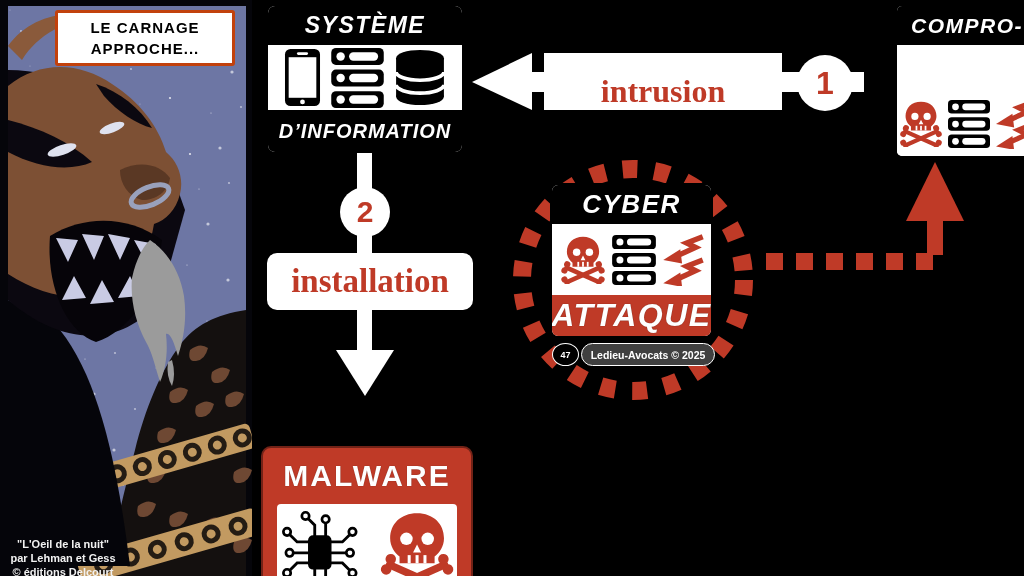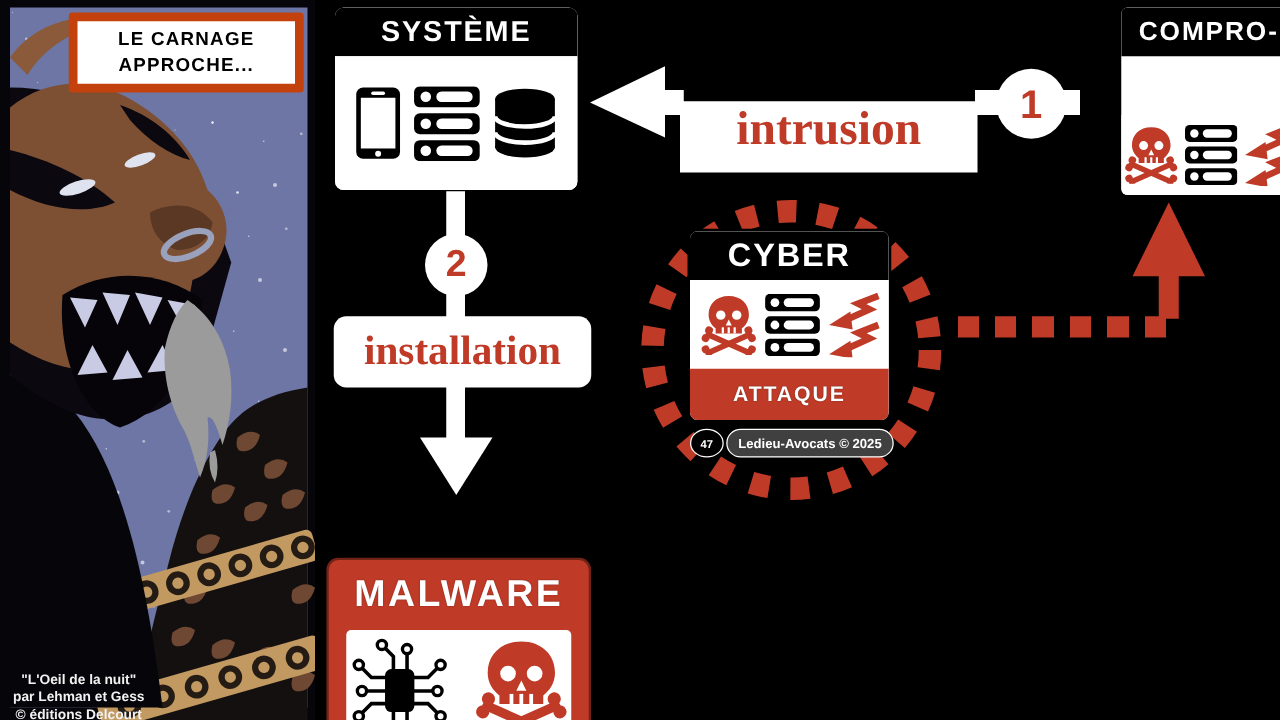--- a/index.html
+++ b/index.html
@@ -2,35 +2,35 @@
 <html><head>
 <meta charset="utf-8">
 <style>
   html,body{margin:0;padding:0;background:#000;}
   #stage{position:relative;width:1024px;height:576px;background:#000;overflow:hidden;
          font-family:"Liberation Sans",sans-serif;}
   
   .wbox{position:absolute;background:#fff;border:3px solid #000;border-radius:10px;
         overflow:hidden;display:flex;flex-direction:column;box-sizing:border-box;}
   .band{display:flex;align-items:center;justify-content:center;font-weight:700;
-        color:#fff;letter-spacing:1.5px;text-shadow:0 0 1px rgba(0,0,0,.55);}
+        color:#fff;letter-spacing:1.5px;text-shadow:0 0 1px rgba(0,0,0,.55);font-style:italic;}
   .band.black{background:#000;}
   .band.red{background:#bf3a27;}
   .iconrow{flex:1;display:flex;align-items:center;justify-content:center;gap:10px;background:#fff;}
   
   .wseg{position:absolute;background:#fff;}
   .numcircle{position:absolute;background:#fff;border-radius:50%;display:flex;
              align-items:center;justify-content:center;color:#bf3a27;font-weight:700;}
   .serifred{color:#bf3a27;font-family:"Liberation Serif",serif;font-weight:700;}
   
   #intrusion-head{position:absolute;left:472px;top:53px;width:0;height:0;
       border-top:29px solid transparent;border-bottom:28px solid transparent;
       border-right:60px solid #fff;}
   #intrusion-shaft{position:absolute;left:544px;top:53px;width:238px;height:57px;background:#fff;
-      display:flex;align-items:flex-start;justify-content:center;font-size:38px;margin-top:28px;}
+      display:flex;align-items:flex-end;justify-content:center;font-size:32px;}
   
   #down-head{position:absolute;left:336px;top:350px;width:0;height:0;
       border-left:29px solid transparent;border-right:29px solid transparent;
       border-top:46px solid #fff;}
   
   #dot-h{position:absolute;left:766px;top:253px;width:178px;height:17px;
       background:repeating-linear-gradient(90deg,#bf3a27 0 17px,transparent 17px 30px);}
   #dot-stem{position:absolute;left:927px;top:220px;width:16px;height:35px;background:#bf3a27;}
   #up-head{position:absolute;left:906px;top:162px;width:0;height:0;
       border-left:29px solid transparent;border-right:29px solid transparent;
@@ -41,21 +41,21 @@
   #malware-box{position:absolute;left:261px;top:398px;width:212px;height:172px;
       background:#bf3a27;border:2px solid rgba(0,0,0,.4);border-radius:10px;box-sizing:border-box;
       display:flex;flex-direction:column;overflow:hidden;margin-top:48px;}
   #malware-title{height:56px;display:flex;align-items:center;justify-content:center;
       color:#fff;font-weight:700;font-size:30px;letter-spacing:2px;text-shadow:0 0 1px rgba(0,0,0,.5);}
   #malware-panel{margin:0 14px;height:96px;background:#fff;border-radius:4px;
       display:flex;align-items:center;justify-content:center;gap:16px;}
   
   #comic{position:absolute;left:0;top:0;width:252px;height:576px;}
   #speech-bubble{position:absolute;left:55px;top:10px;width:170px;height:46px;background:#fff;
-      border:7px solid #c2410c;border-radius:3px;display:flex;align-items:center;justify-content:center;
+      border:3px solid #c2410c;border-radius:3px;display:flex;align-items:center;justify-content:center;
       text-align:center;color:#000;font-weight:700;font-size:15px;letter-spacing:1px;line-height:1.4;
       padding:2px;}
   #comic-credit{position:absolute;left:2px;top:537px;width:122px;text-align:center;color:#f2f2f2;
       font-size:11px;font-weight:700;line-height:1.28;}
   
   #badge-47{position:absolute;left:552px;top:343px;width:25px;height:21px;border:1.5px solid #fff;
       border-radius:50%;background:#000;color:#fff;font-size:9px;font-weight:700;
       display:flex;align-items:center;justify-content:center;}
   #badge-credit{position:absolute;left:581px;top:343px;width:132px;height:21px;border:1.5px solid #fff;
       border-radius:12px;background:#404040;color:#fff;font-size:10.5px;font-weight:700;
@@ -332,20 +332,21 @@
       <svg width="37" height="59">
           <use href="#sym-phone"></use>
         </svg>
       <svg width="53" height="60" style="color:#000">
           <use href="#sym-servers"></use>
         </svg>
       <svg width="52" height="57" style="color:#000">
           <use href="#sym-db"></use>
         </svg>
     </div>
+    <div class="band black" style="height:42px;font-size:20px;letter-spacing:1px;">D’INFORMATION</div>
   </div>
 
   <div class="wseg" style="left:357px;top:153px;width:15px;height:36px;"></div>
   <div class="numcircle" id="circle-2" style="left:340px;top:187px;width:50px;height:50px;font-size:30px;">
     <span>2</span>
   </div>
   <div class="wseg" style="left:357px;top:235px;width:15px;height:20px;"></div>
   <div class="wseg serifred" id="installation-label" style="left:267px;top:253px;width:206px;height:57px;display:flex;align-items:center;justify-content:center;font-size:33px;border-radius:10px;">
     <span>installation</span>
   </div>
@@ -399,21 +400,21 @@
       <svg width="48" height="48" style="color:#bf3a27">
           <use href="#sym-skull"></use>
         </svg>
       <svg width="44" height="50" style="color:#000">
           <use href="#sym-servers"></use>
         </svg>
       <svg width="44" height="52" style="color:#bf3a27">
           <use href="#sym-bolts"></use>
         </svg>
     </div>
-    <div class="band red" style="height:41px;font-size:17px;">ATTAQUE</div>
+    <div class="band red" style="height:41px;font-size:32px;">ATTAQUE</div>
   </div>
 
   <div id="dot-h"></div>
   <div id="dot-stem"></div>
   <div id="up-head"></div>
 
   <div id="badge-47">
     <span>47</span>
   </div>
   <div id="badge-credit">

